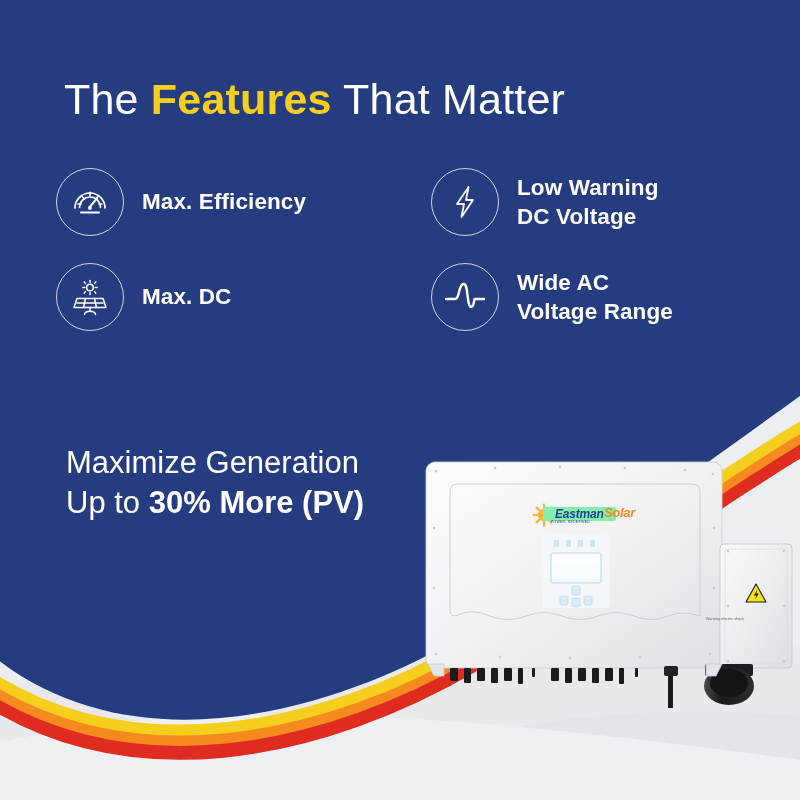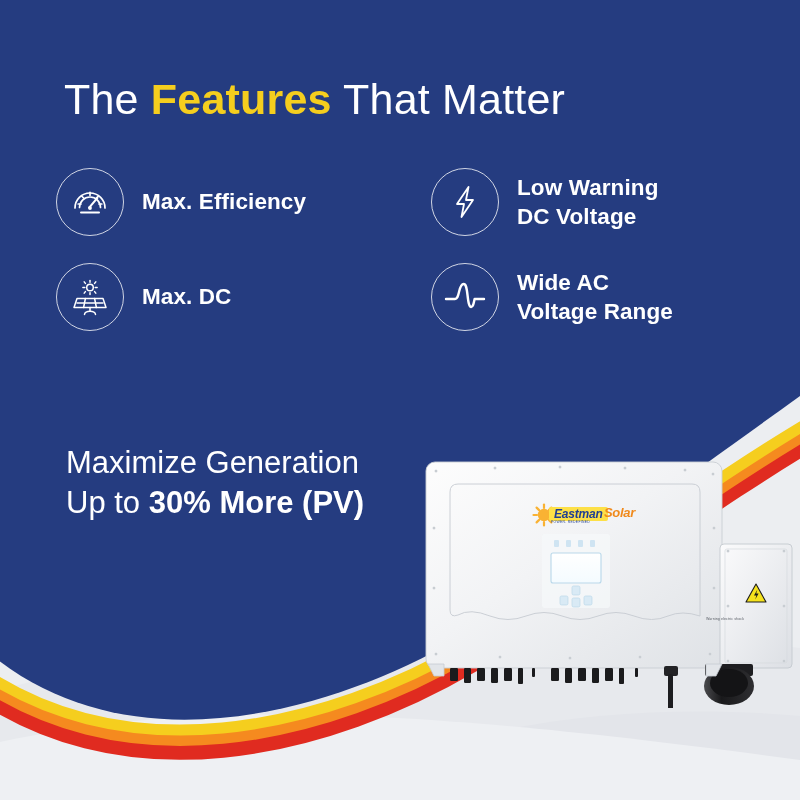--- a/index.html
+++ b/index.html
@@ -48,24 +48,24 @@
     color:#ffffff; font-size:31px; line-height:1.30;
     font-weight:400; white-space:nowrap;margin-left:10px;
   }
   .sub b { font-weight:700;text-align:right; }
 
   
   #inverter { position:absolute; left:420px; top:458px; width:380px; height:250px; }
 
   .logo-wrap { position:absolute; left:527px; top:501px; width:108px; height:30px; }
   .logo-east {
-    position:absolute; left:22px; top:6px;
+    position:absolute; left:16px; top:6px;
     font-size:12px; font-weight:700; font-style:italic;
     color:#1f3f94; letter-spacing:-.2px;
-    background:#fde047; padding:0 5px; border-radius:2px;
+    background:#86efac; padding:0 12px; border-radius:2px;
   }
   .logo-tag {
     position:absolute; left:24px; top:19px;
     font-size:3.4px; color:#1f3f94; letter-spacing:.3px; white-space:nowrap;
   }
   .logo-solar {
     position:absolute; left:77px; top:4px;
     font-size:13px; font-style:italic; font-weight:700;
     color:#f08a1c; letter-spacing:-.3px;
   }

